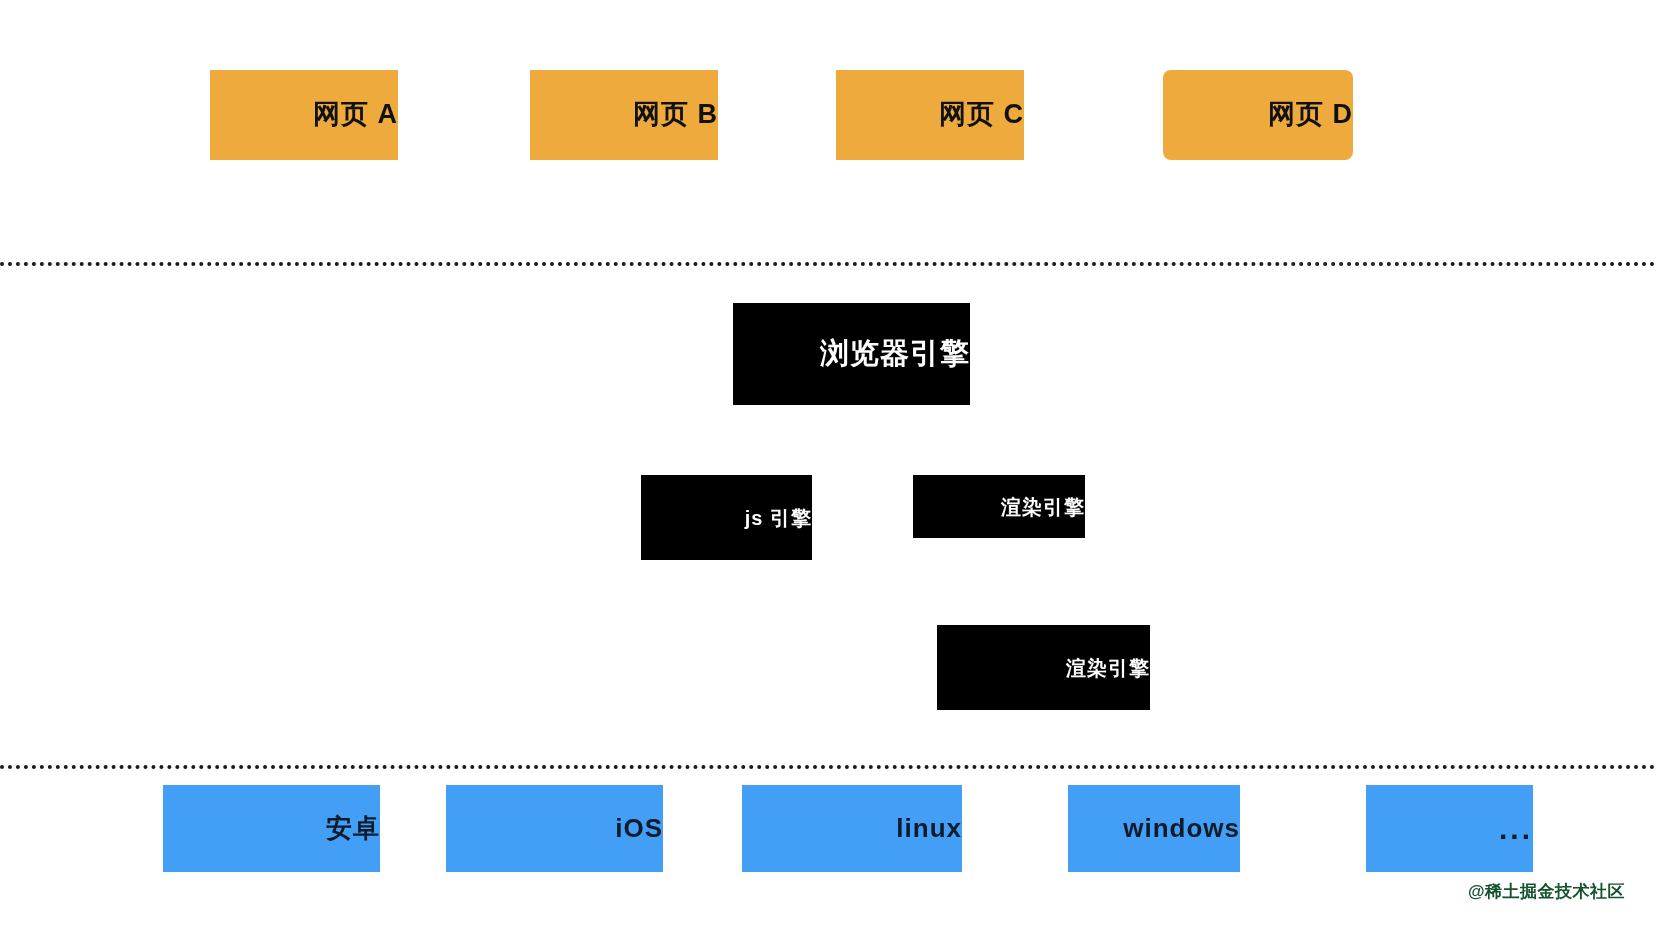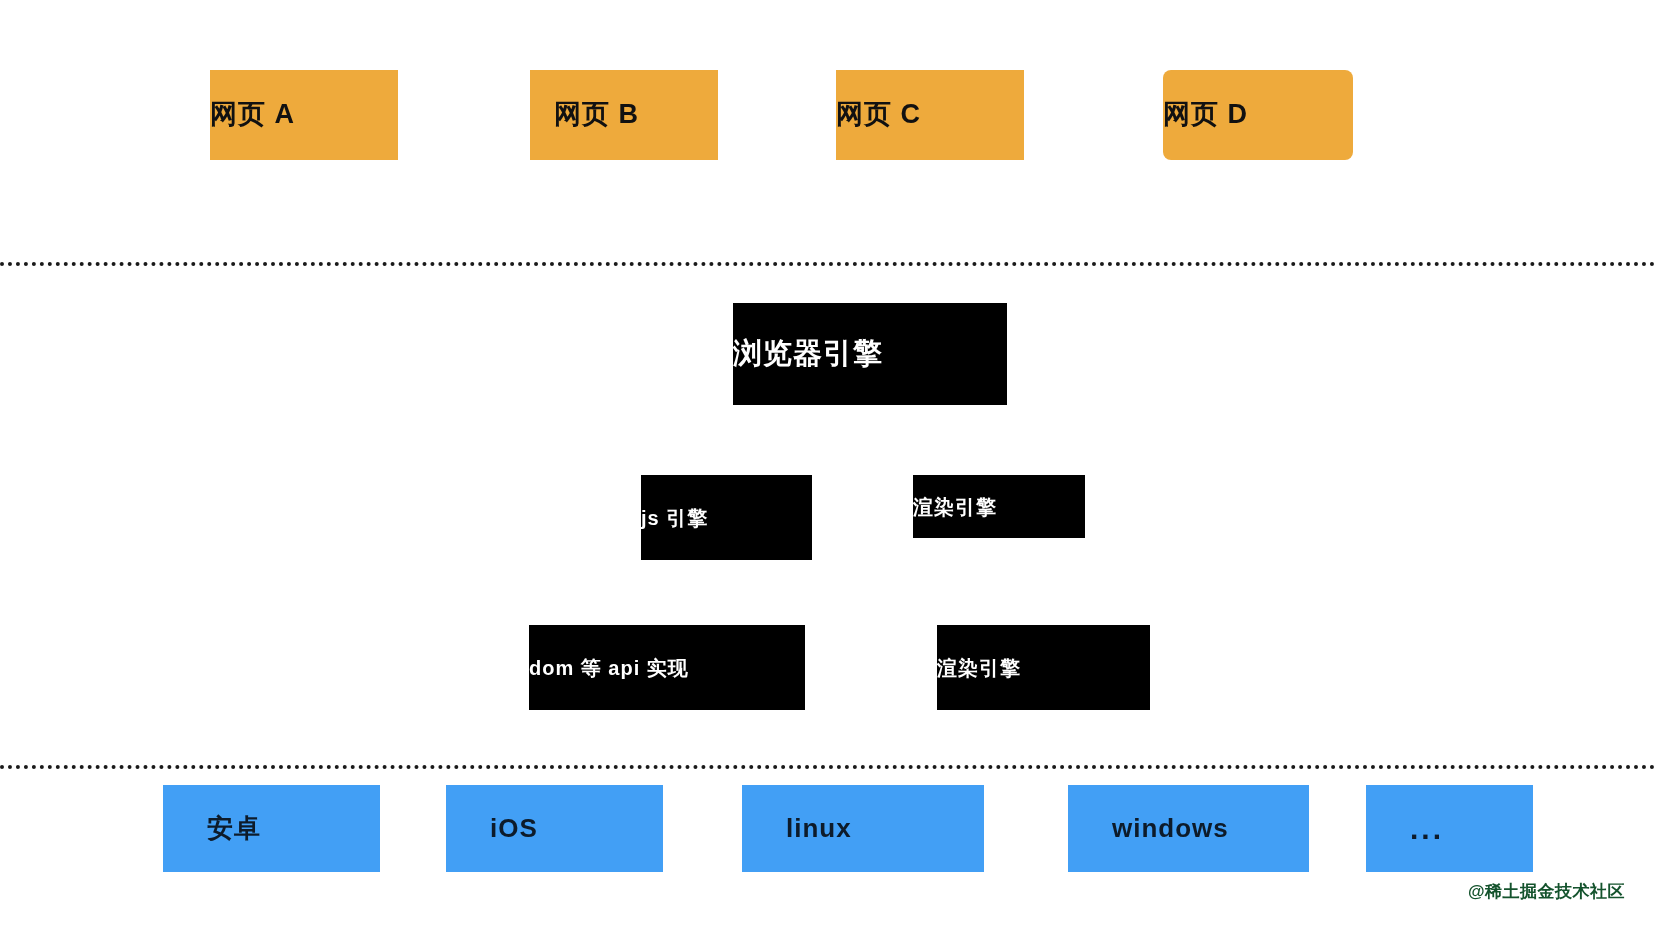--- a/index.html
+++ b/index.html
@@ -14,21 +14,21 @@
     position: relative;
     width: 1656px;
     height: 926px;
     background: #ffffff;
     overflow: hidden;
   }
   .box {
     position: absolute;
     display: flex;
     align-items: center;
-    justify-content: flex-start;
+    justify-content: flex-end;
     box-sizing: border-box;
     text-align: center;
     line-height: 1.1;
     white-space: nowrap;
   }
   .box-web {
     background: #eeaa3c;
     color: #111111;
     font-size: 27px;
     font-weight: bold;
@@ -89,55 +89,52 @@
   <div class="box box-web" style="left:836px; top:70px; width:188px; height:90px;">
     <span>网页 C</span>
   </div>
 
   <div class="box box-web" style="left:1163px; top:70px; width:190px; height:90px;border-radius:8px;">
     <span>网页 D</span>
   </div>
 
   <div class="divider" style="top:262px;"></div>
 
-  <div class="box box-engine big" style="left:733px; top:303px; width:274px; height:102px;">
+  <div class="box box-engine big" style="left:733px; top:303px; width:237px; height:102px;">
     <span>浏览器引擎</span>
   </div>
 
   <div class="box box-engine" style="left:641px; top:475px; width:171px; height:85px;">
     <span>js 引擎</span>
   </div>
 
   <div class="box box-engine" style="left:913px; top:475px; width:172px; height:63px;">
     <span>渲染引擎</span>
   </div>
 
-  <div class="box box-engine" style="left:529px; top:625px; width:276px; height:85px;">
-    <span>dom 等 api 实现</span>
-  </div>
 
   <div class="box box-engine" style="left:937px; top:625px; width:213px; height:85px;">
     <span>渲染引擎</span>
   </div>
 
   <div class="divider" style="top:765px;"></div>
 
   <div class="box box-os" style="left:163px; top:785px; width:217px; height:87px;">
     <span>安卓</span>
   </div>
 
   <div class="box box-os" style="left:446px; top:785px; width:217px; height:87px;">
     <span>iOS</span>
   </div>
 
-  <div class="box box-os" style="left:742px; top:785px; width:242px; height:87px;">
+  <div class="box box-os" style="left:742px; top:785px; width:220px; height:87px;">
     <span>linux</span>
   </div>
 
-  <div class="box box-os" style="left:1068px; top:785px; width:241px; height:87px;">
+  <div class="box box-os" style="left:1068px; top:785px; width:172px; height:87px;">
     <span>windows</span>
   </div>
 
   <div class="box box-os ellipsis" style="left:1366px; top:785px; width:167px; height:87px;">
     <span>...</span>
   </div>
 
   <div class="watermark" style="left:1468px; top:880px;">@稀土掘金技术社区</div>
 
 </div>

